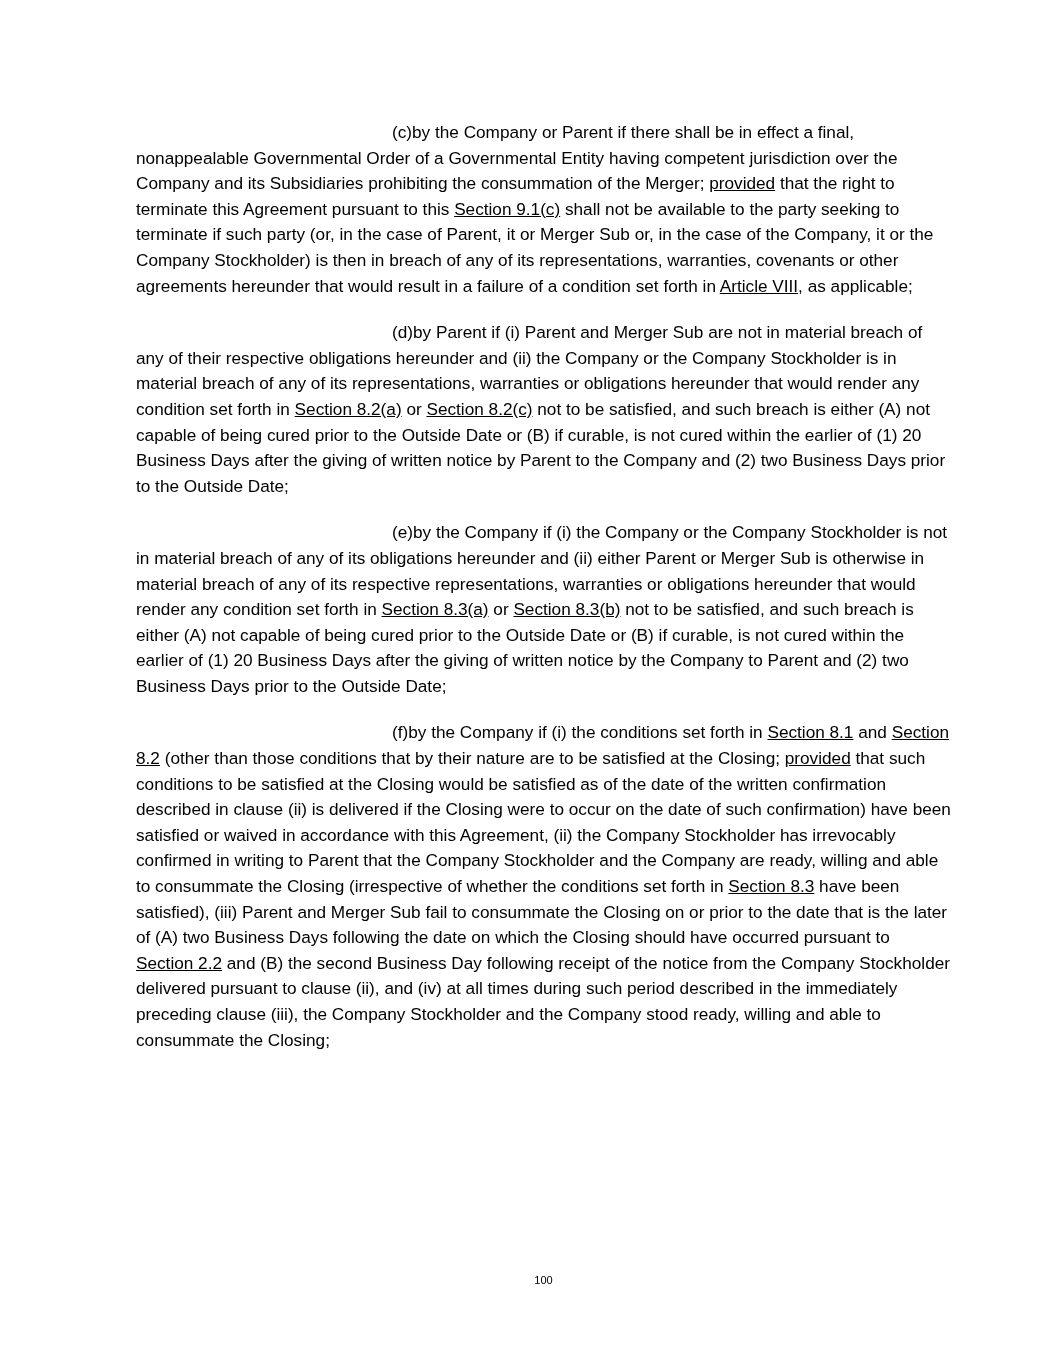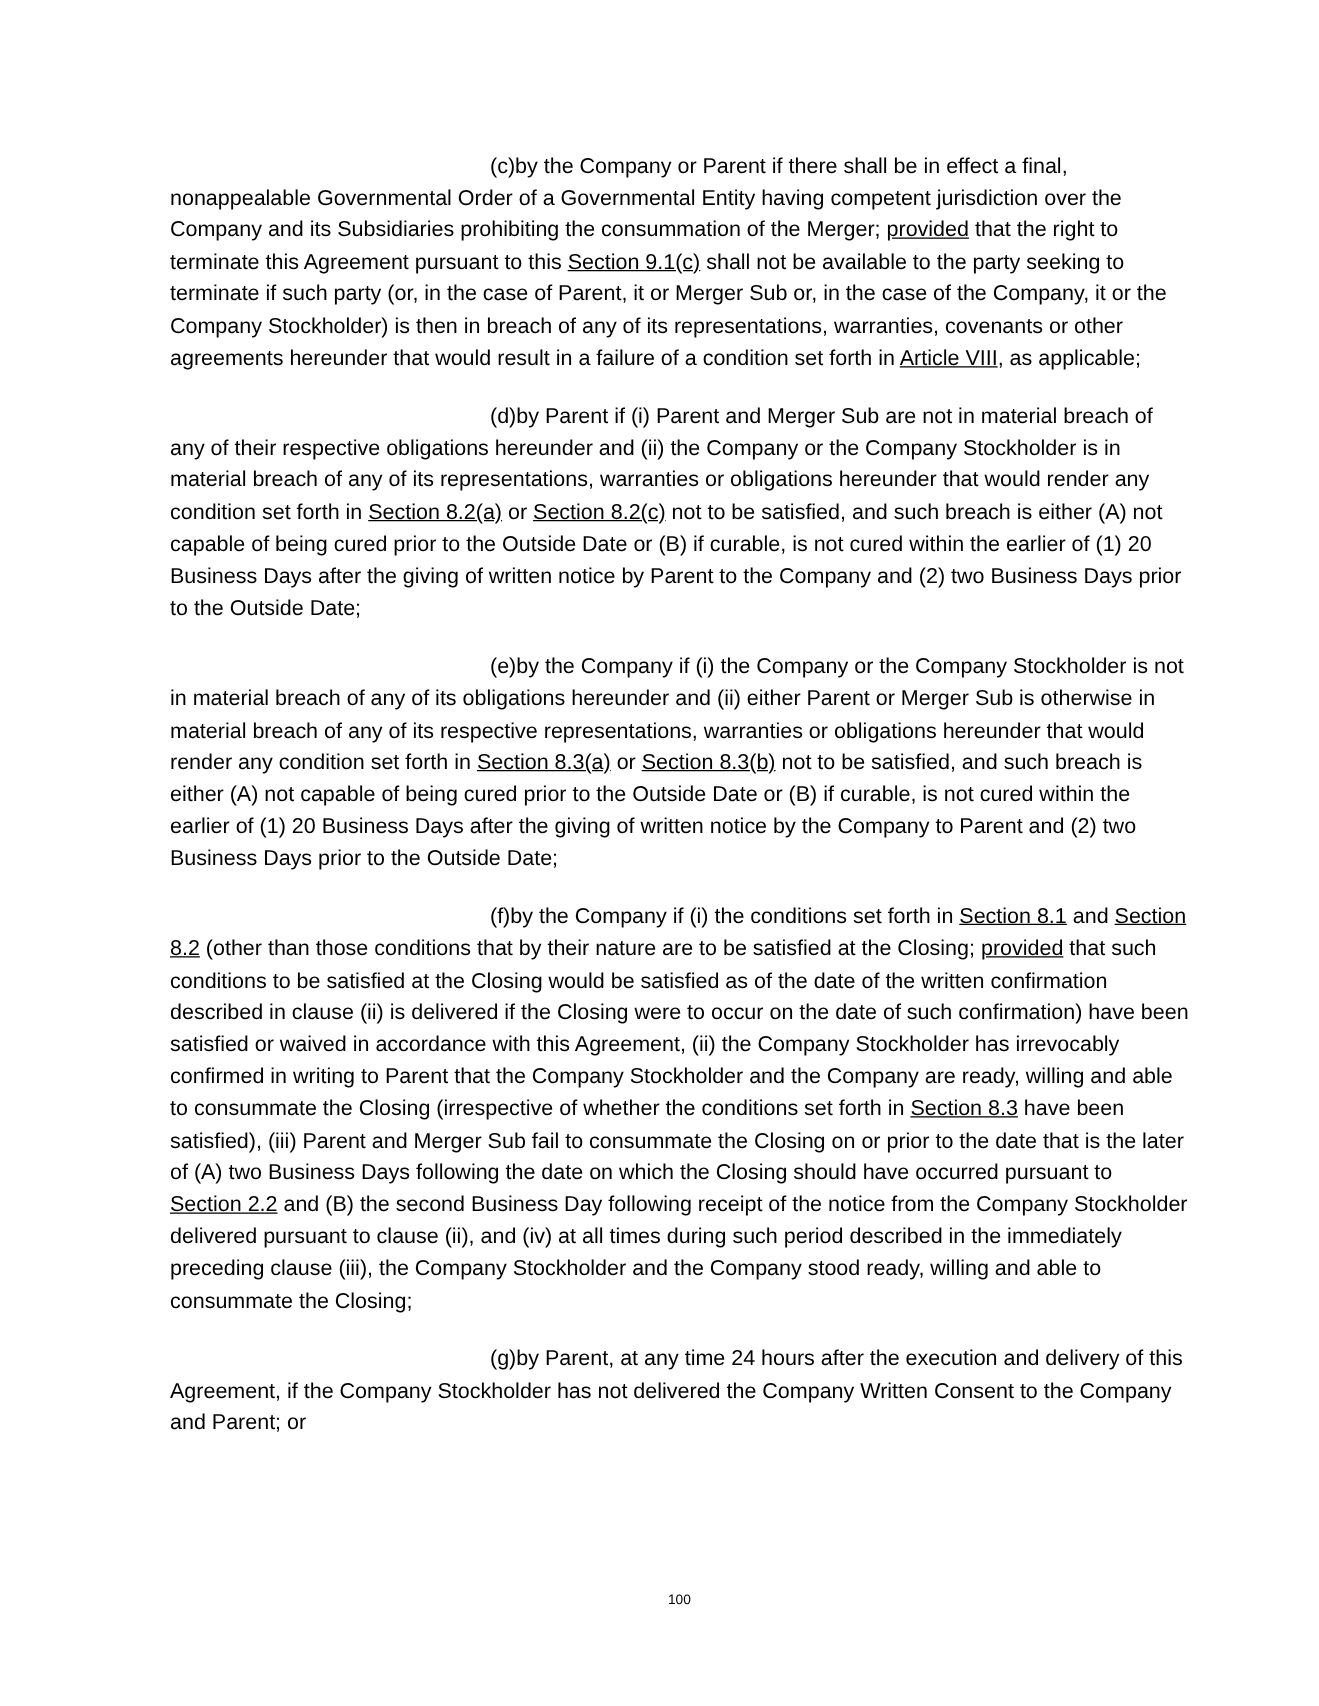--- a/index.html
+++ b/index.html
@@ -53,16 +53,15 @@
 </style>
 </head>
 <body>
 
 <div class="page">
   <div class="body-text" id="clause-container">
       <p class="clause"><span class="marker">(c)</span><span>by the Company or Parent if there shall be in effect a final, nonappealable Governmental Order of a Governmental Entity having competent jurisdiction over the Company and its Subsidiaries prohibiting the consummation of the Merger; </span><span class="u">provided</span><span> that the right to terminate this Agreement pursuant to this </span><span class="u">Section 9.1(c)</span><span> shall not be available to the party seeking to terminate if such party (or, in the case of Parent, it or Merger Sub or, in the case of the Company, it or the Company Stockholder) is then in breach of any of its representations, warranties, covenants or other agreements hereunder that would result in a failure of a condition set forth in </span><span class="u">Article VIII</span><span>, as applicable;</span></p>
       <p class="clause"><span class="marker">(d)</span><span>by Parent if (i) Parent and Merger Sub are not in material breach of any of their respective obligations hereunder and (ii) the Company or the Company Stockholder is in material breach of any of its representations, warranties or obligations hereunder that would render any condition set forth in </span><span class="u">Section 8.2(a)</span><span> or </span><span class="u">Section 8.2(c)</span><span> not to be satisfied, and such breach is either (A) not capable of being cured prior to the Outside Date or (B) if curable, is not cured within the earlier of (1) 20 Business Days after the giving of written notice by Parent to the Company and (2) two Business Days prior to the Outside Date;</span></p>
       <p class="clause"><span class="marker">(e)</span><span>by the Company if (i) the Company or the Company Stockholder is not in material breach of any of its obligations hereunder and (ii) either Parent or Merger Sub is otherwise in material breach of any of its respective representations, warranties or obligations hereunder that would render any condition set forth in </span><span class="u">Section 8.3(a)</span><span> or </span><span class="u">Section 8.3(b)</span><span> not to be satisfied, and such breach is either (A) not capable of being cured prior to the Outside Date or (B) if curable, is not cured within the earlier of (1) 20 Business Days after the giving of written notice by the Company to Parent and (2) two Business Days prior to the Outside Date;</span></p>
       <p class="clause"><span class="marker">(f)</span><span>by the Company if (i) the conditions set forth in </span><span class="u">Section 8.1</span><span> and </span><span class="u">Section 8.2</span><span> (other than those conditions that by their nature are to be satisfied at the Closing; </span><span class="u">provided</span><span> that such conditions to be satisfied at the Closing would be satisfied as of the date of the written confirmation described in clause (ii) is delivered if the Closing were to occur on the date of such confirmation) have been satisfied or waived in accordance with this Agreement, (ii) the Company Stockholder has irrevocably confirmed in writing to Parent that the Company Stockholder and the Company are ready, willing and able to consummate the Closing (irrespective of whether the conditions set forth in </span><span class="u">Section 8.3</span><span> have been satisfied), (iii) Parent and Merger Sub fail to consummate the Closing on or prior to the date that is the later of (A) two Business Days following the date on which the Closing should have occurred pursuant to </span><span class="u">Section 2.2</span><span> and (B) the second Business Day following receipt of the notice from the Company Stockholder delivered pursuant to clause (ii), and (iv) at all times during such period described in the immediately preceding clause (iii), the Company Stockholder and the Company stood ready, willing and able to consummate the Closing;</span></p>
-      <p class="clause"><span class="marker">(g)</span><span>by Parent, at any time 24 hours after the execution and delivery of this Agreement, if the Company Stockholder has not delivered the Company Written Consent to the Company and Parent; or</span></p>
     </div>
   <div class="page-number">100</div>
 </div>
 
 </body></html>

